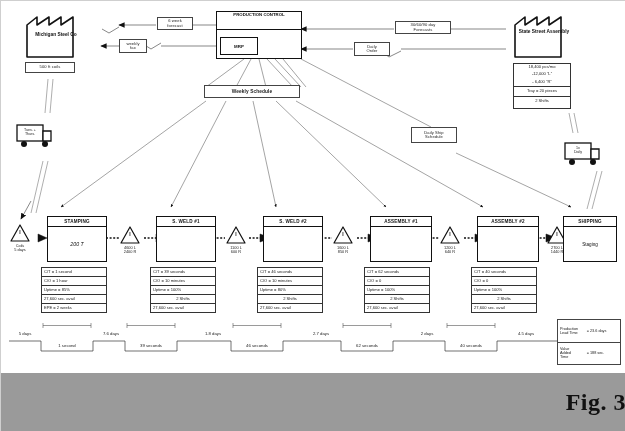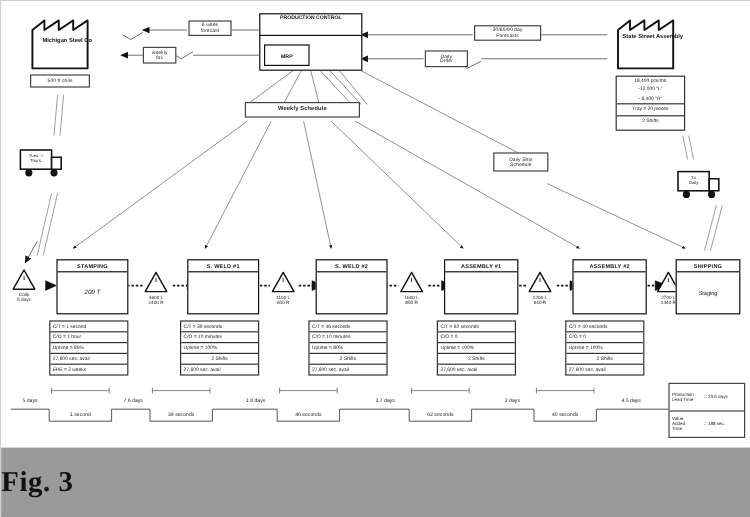--- a/index.html
+++ b/index.html
@@ -95,21 +95,21 @@
     display:flex;align-items:center;
     font-size:3.8px;color:#222;padding:0 2px;line-height:1.05;
   }
   .summary .srow:last-child{border-bottom:none;}
   .summary .skey{width:46%;}
   .summary .sval{flex:1;text-align:left;}
   
   #caption{
     position:absolute;left:0;top:372px;width:625px;height:59px;
     background:#9a9a9a;
-    display:flex;align-items:center;justify-content:flex-start;
+    display:flex;align-items:center;justify-content:flex-end;
     box-sizing:border-box;
   }
   #caption .ctext{
     font-family:"Liberation Serif", serif;
     font-size:24px;font-weight:bold;color:#111;letter-spacing:.5px;
   }
   svg{position:absolute;left:0;top:0;overflow:visible;}
   .blur{filter:blur(.18px);}
 </style>
 </head>

